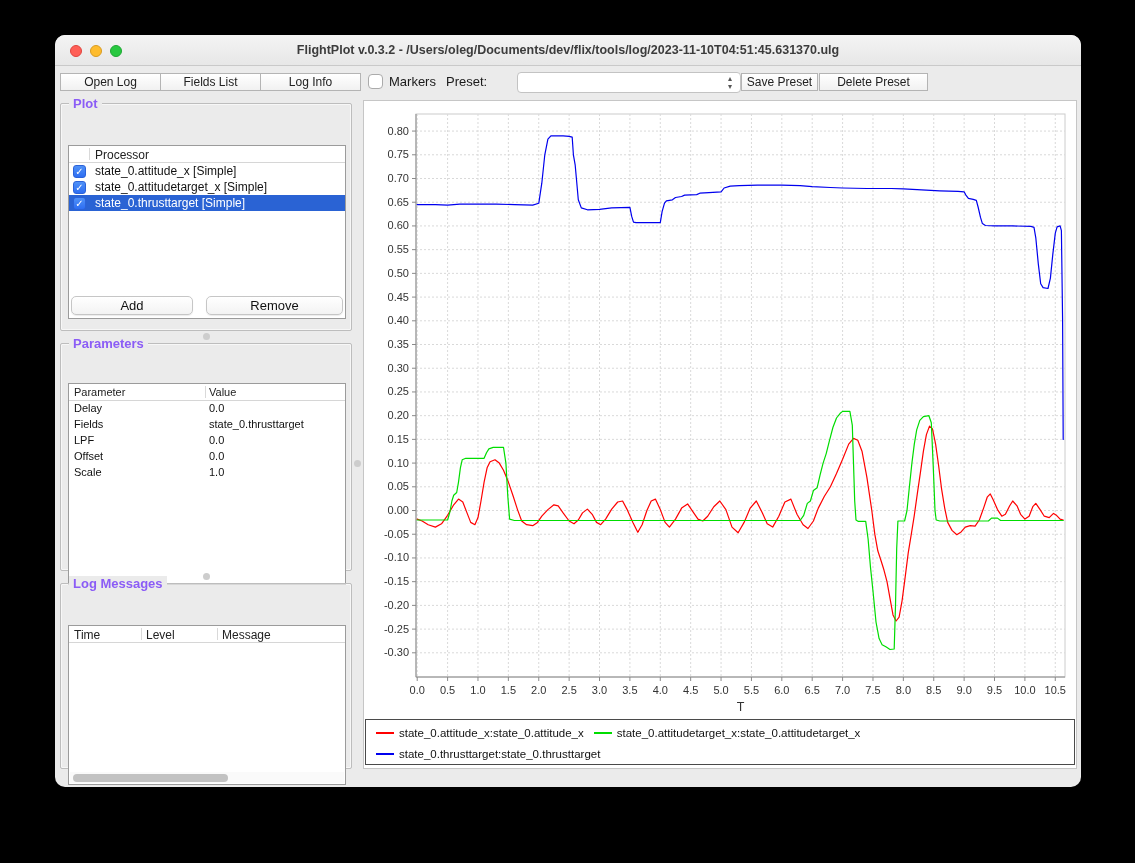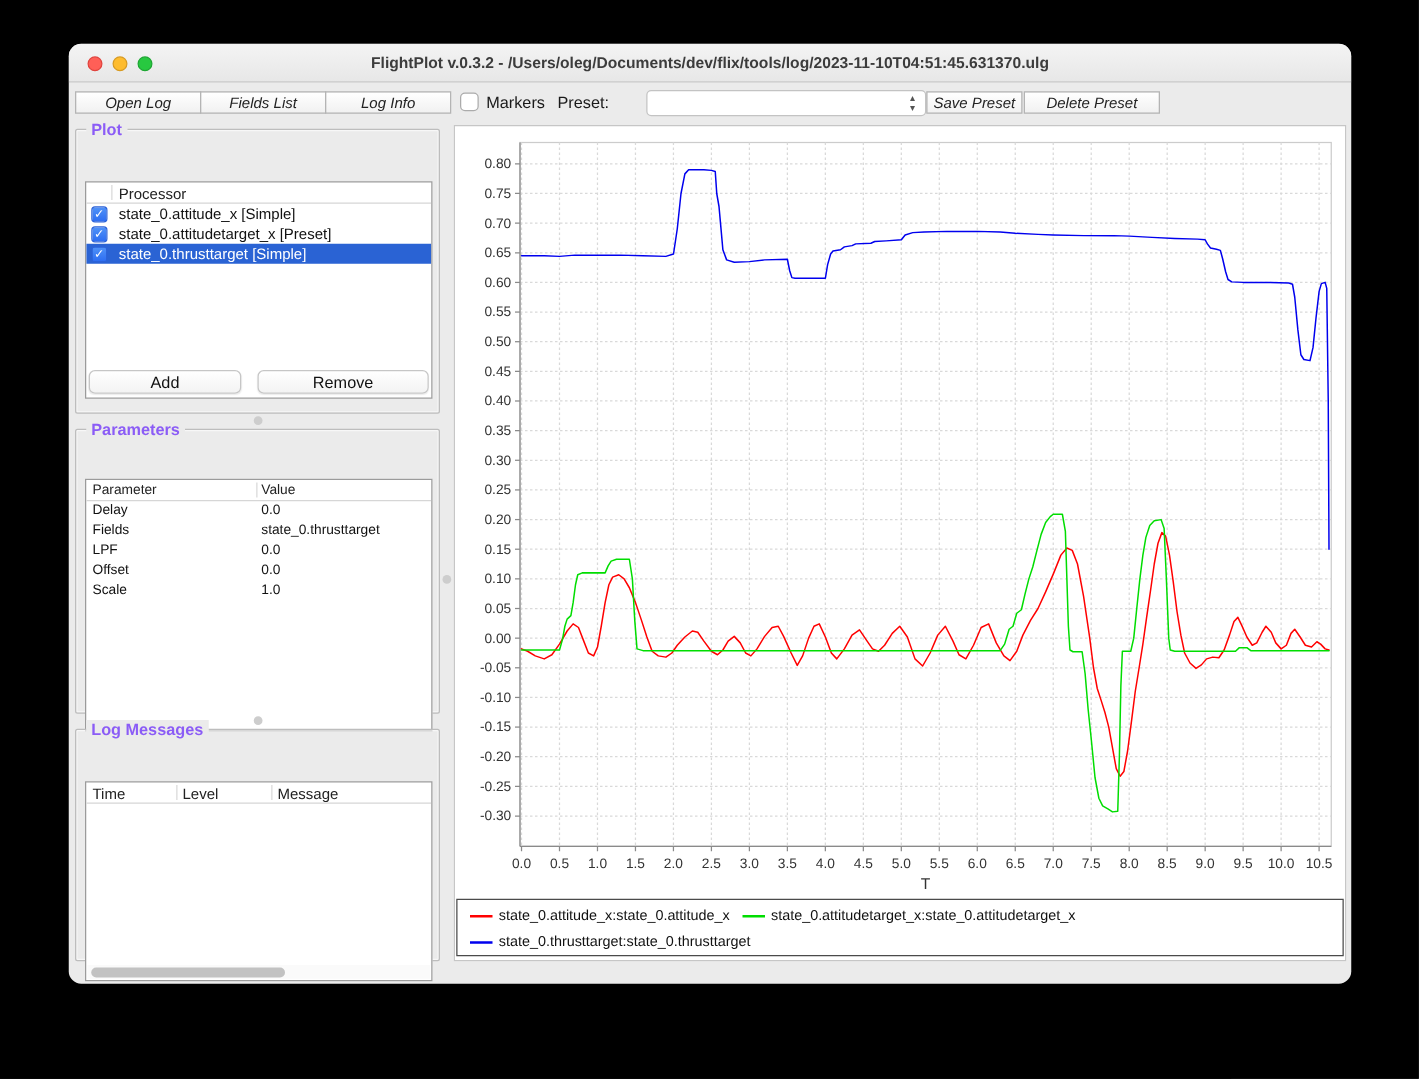--- a/index.html
+++ b/index.html
@@ -18,21 +18,21 @@
   .t-close { left:15px; background:#ff5f57; border:0.5px solid #e0443e; }
   .t-min   { left:35px; background:#febc2e; border:0.5px solid #d89b22; }
   .t-zoom  { left:55px; background:#28c840; border:0.5px solid #1ea733; }
   .win-title { position:absolute; top:0; left:0; right:0; height:31px; line-height:31px;
                text-align:center; font-size:12.5px; font-weight:bold; color:#3c3c3c; }
 
   
   .toolbar { position:absolute; left:0; top:32px; width:100%; height:32px; }
   .tb-btn { position:absolute; top:6px; height:18px; background:linear-gradient(#ffffff,#f1f1f1);
             border:1px solid #b4b4b4; font-size:12px; color:#222; text-align:center;
-            line-height:16px;font-style:italic; }
+            line-height:16px; }
   .btn-openlog   { left:5px;  width:101px; }
   .btn-fieldlist { left:105px; width:101px; }
   .btn-loginfo   { left:205px; width:101px;text-align:center; }
   .checkbox { position:absolute; left:313px; top:7px; width:15px; height:15px;
               background:#fff; border:1px solid #ababab; border-radius:4px; }
   .cb-label { position:absolute; left:334px; top:7px; font-size:13px; color:#1a1a1a; }
   .preset-label { position:absolute; left:391px; top:7px; font-size:13px; color:#1a1a1a; }
   .combo { position:absolute; left:462px; top:5px; width:224px; height:21px; background:#fff;
            border:1px solid #c3c3c3; border-radius:4px; }
   .combo .stepper { position:absolute; right:3px; top:1px; width:14px; height:17px;
@@ -142,21 +142,21 @@
         <div class="list-header">
           <div class="col-div"></div>
           <span>Processor</span>
         </div>
         <div class="list-row">
           <div class="mac-checkbox checked">✓</div>
           <span class="row-label">state_0.attitude_x [Simple]</span>
         </div>
         <div class="list-row">
           <div class="mac-checkbox checked">✓</div>
-          <span class="row-label">state_0.attitudetarget_x [Preset]</span>
+          <span class="row-label">state_0.attitudetarget_x [Simple]</span>
         </div>
         <div class="list-row selected">
           <div class="mac-checkbox checked">✓</div>
           <span class="row-label">state_0.thrusttarget [Simple]</span>
         </div>
       </div>
       <div class="mac-btn btn-add">Add</div>
       <div class="mac-btn btn-remove">Remove</div>
     </div>
 

